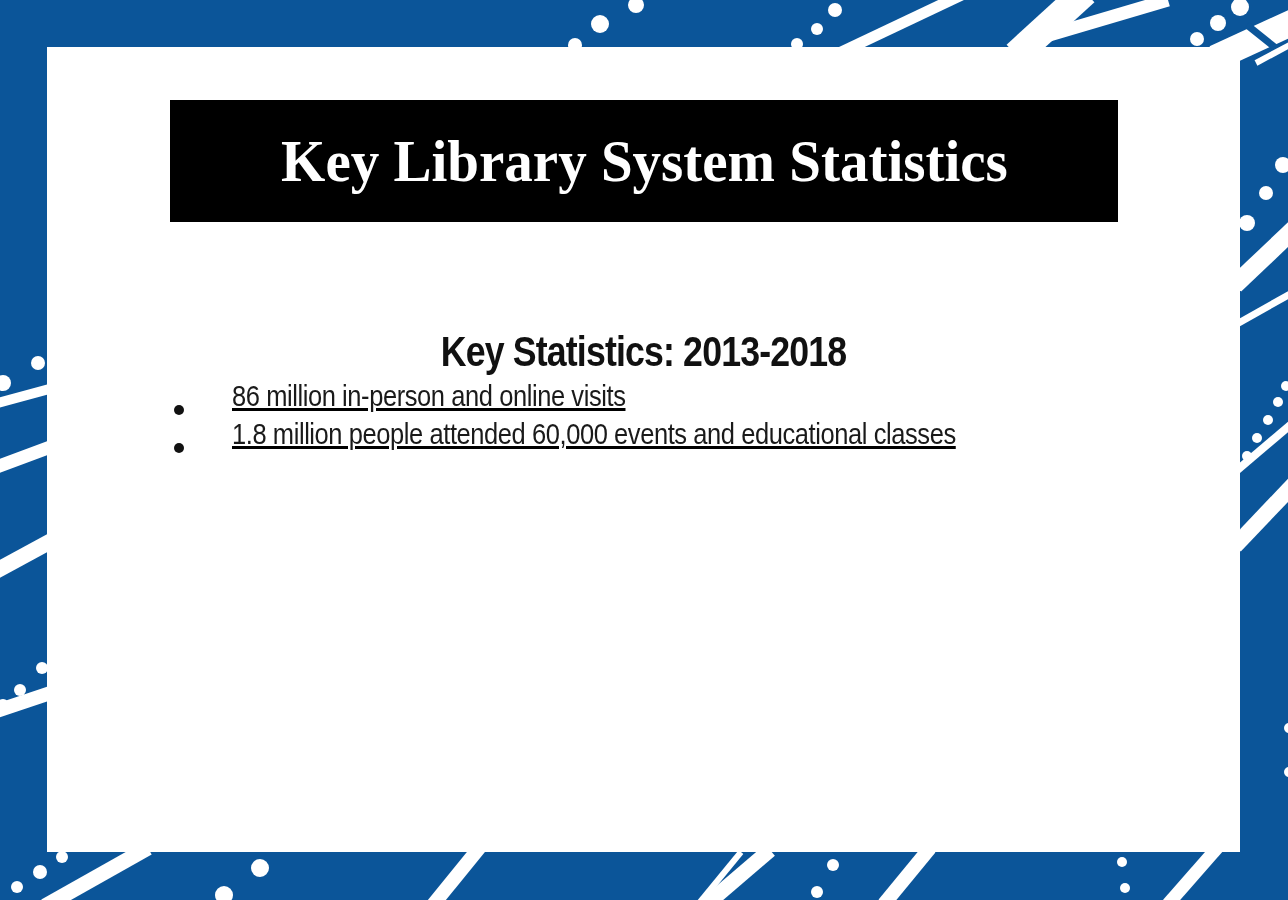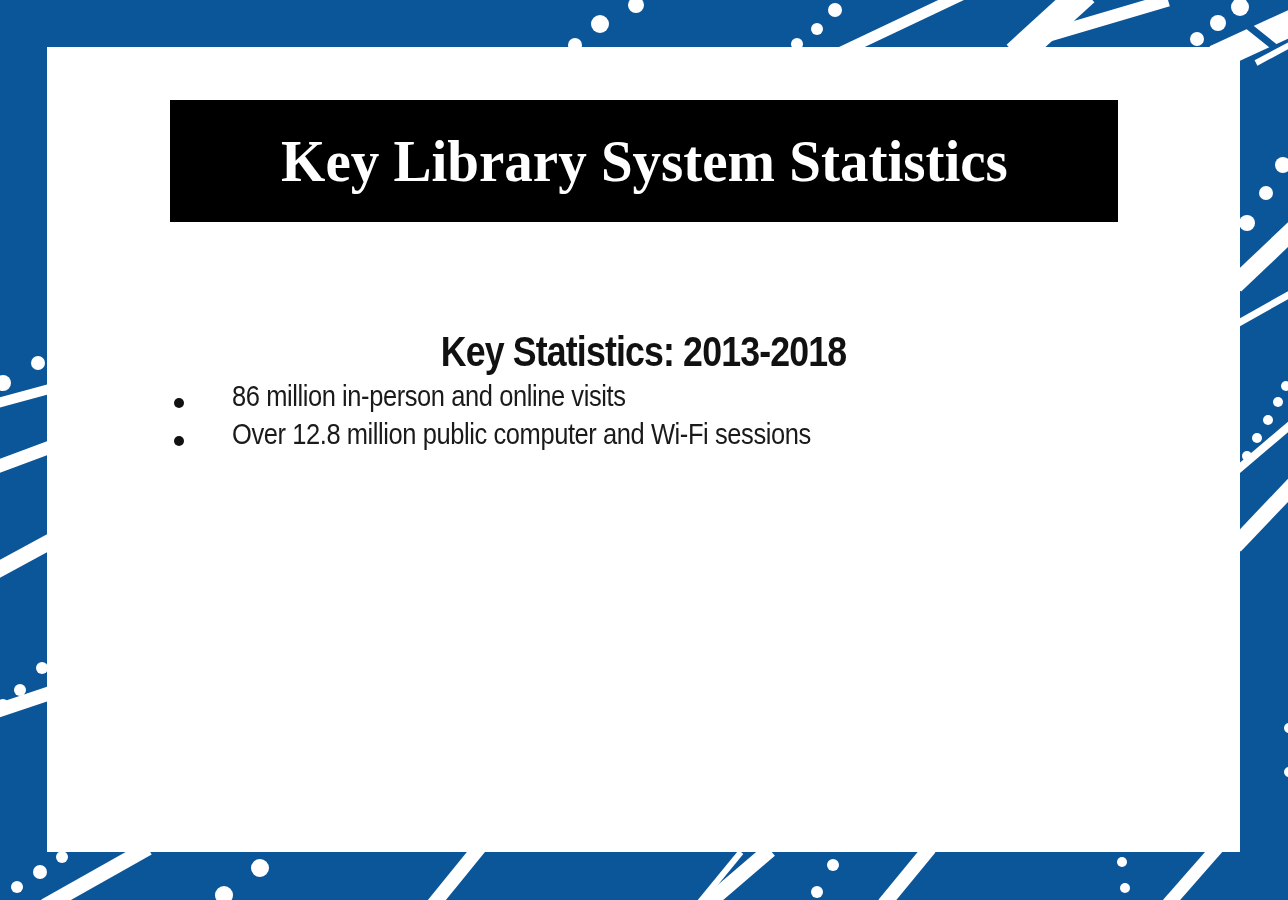--- a/index.html
+++ b/index.html
@@ -70,23 +70,24 @@
   }
   .stats-list {
     position: absolute;
     left: 124px; top: 330px;
     width: 1000px;
     list-style: none;
     margin: 0; padding: 0;
   }
   .stats-list li {
     display: flex;
-    align-items: center;
+    align-items: flex-end;
     height: 38px;
     line-height: 38px;
+    text-decoration: underline;
   }
   .bullet-dot {
     flex: 0 0 auto;
     width: 10px; height: 10px;
     border-radius: 50%;
     background: #111111;
     margin: 14px 0 0 3px;
   }
   .bullet-text {
     display: inline-block;
@@ -117,21 +118,21 @@
       <span class="heading-text">Key Statistics: 2013-2018</span>
     </div>
 
     <ul class="stats-list">
       <li>
         <span class="bullet-dot"></span>
         <span class="bullet-text">86 million in-person and online visits</span>
       </li>
       <li>
         <span class="bullet-dot"></span>
-        <span class="bullet-text">Over 12.8 million public computer and Wi-Fi sessions</span>
+        <span class="bullet-text">1.8 million people attended 60,000 events and educational classes</span>
       </li>
     </ul>
 
   </div>
 
   <svg class="frame-svg" viewBox="0 0 1288 900" xmlns="http://www.w3.org/2000/svg">
     <defs>
       <clipPath id="frameClip" clipPathUnits="userSpaceOnUse">
         <path clip-rule="evenodd" d="M0,0 H1288 V900 H0 Z M47,47 H1240 V852 H47 Z"></path>
       </clipPath>

